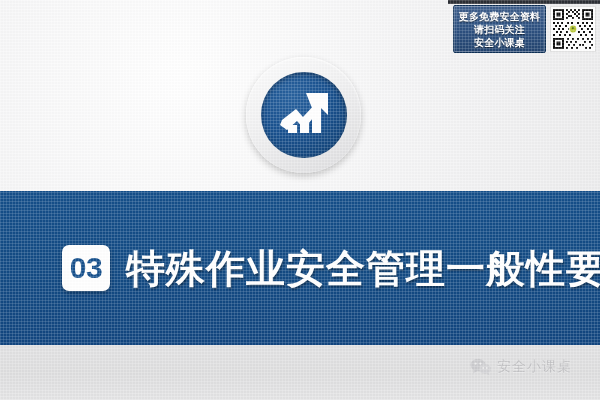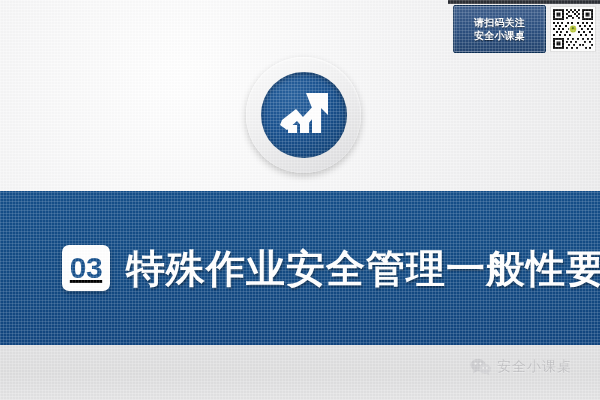--- a/index.html
+++ b/index.html
@@ -137,21 +137,20 @@
     width: 48px;
     height: 46px;
     border-radius: 7px;
     background: #ffffff;
     box-shadow: 0 2px 4px rgba(0,0,0,.3);
     display: flex;
     align-items: center;
     justify-content: center;
     flex: none;
     margin-right: 16px;
-    text-decoration: underline;
   }
   .num-badge span {
     color: #17518d;
     font-size: 30px;
     font-weight: bold;
     font-family: "Liberation Sans", sans-serif;
     letter-spacing: -.5px;
     line-height: 1;
   }
   .band-title {
@@ -187,20 +186,21 @@
 <body>
 
 <div id="slide">
 
   <div class="bg-top"></div>
   <div class="bg-bottom"></div>
 
   <div class="topbar-strip"></div>
   <div class="promo">
     <div class="promo-box">
+      <div class="promo-line">更多免费安全资料</div>
       <div class="promo-line">请扫码关注</div>
       <div class="promo-line">安全小课桌</div>
     </div>
     <div class="qr">
       <svg width="44" height="44" viewBox="0 0 44 44" aria-hidden="true">
         <rect width="44" height="44" fill="#ffffff"></rect>
         <g fill="#111111">
 
           <rect x="2" y="2" width="11" height="11"></rect>
           <rect x="4" y="4" width="7" height="7" fill="#ffffff"></rect>

